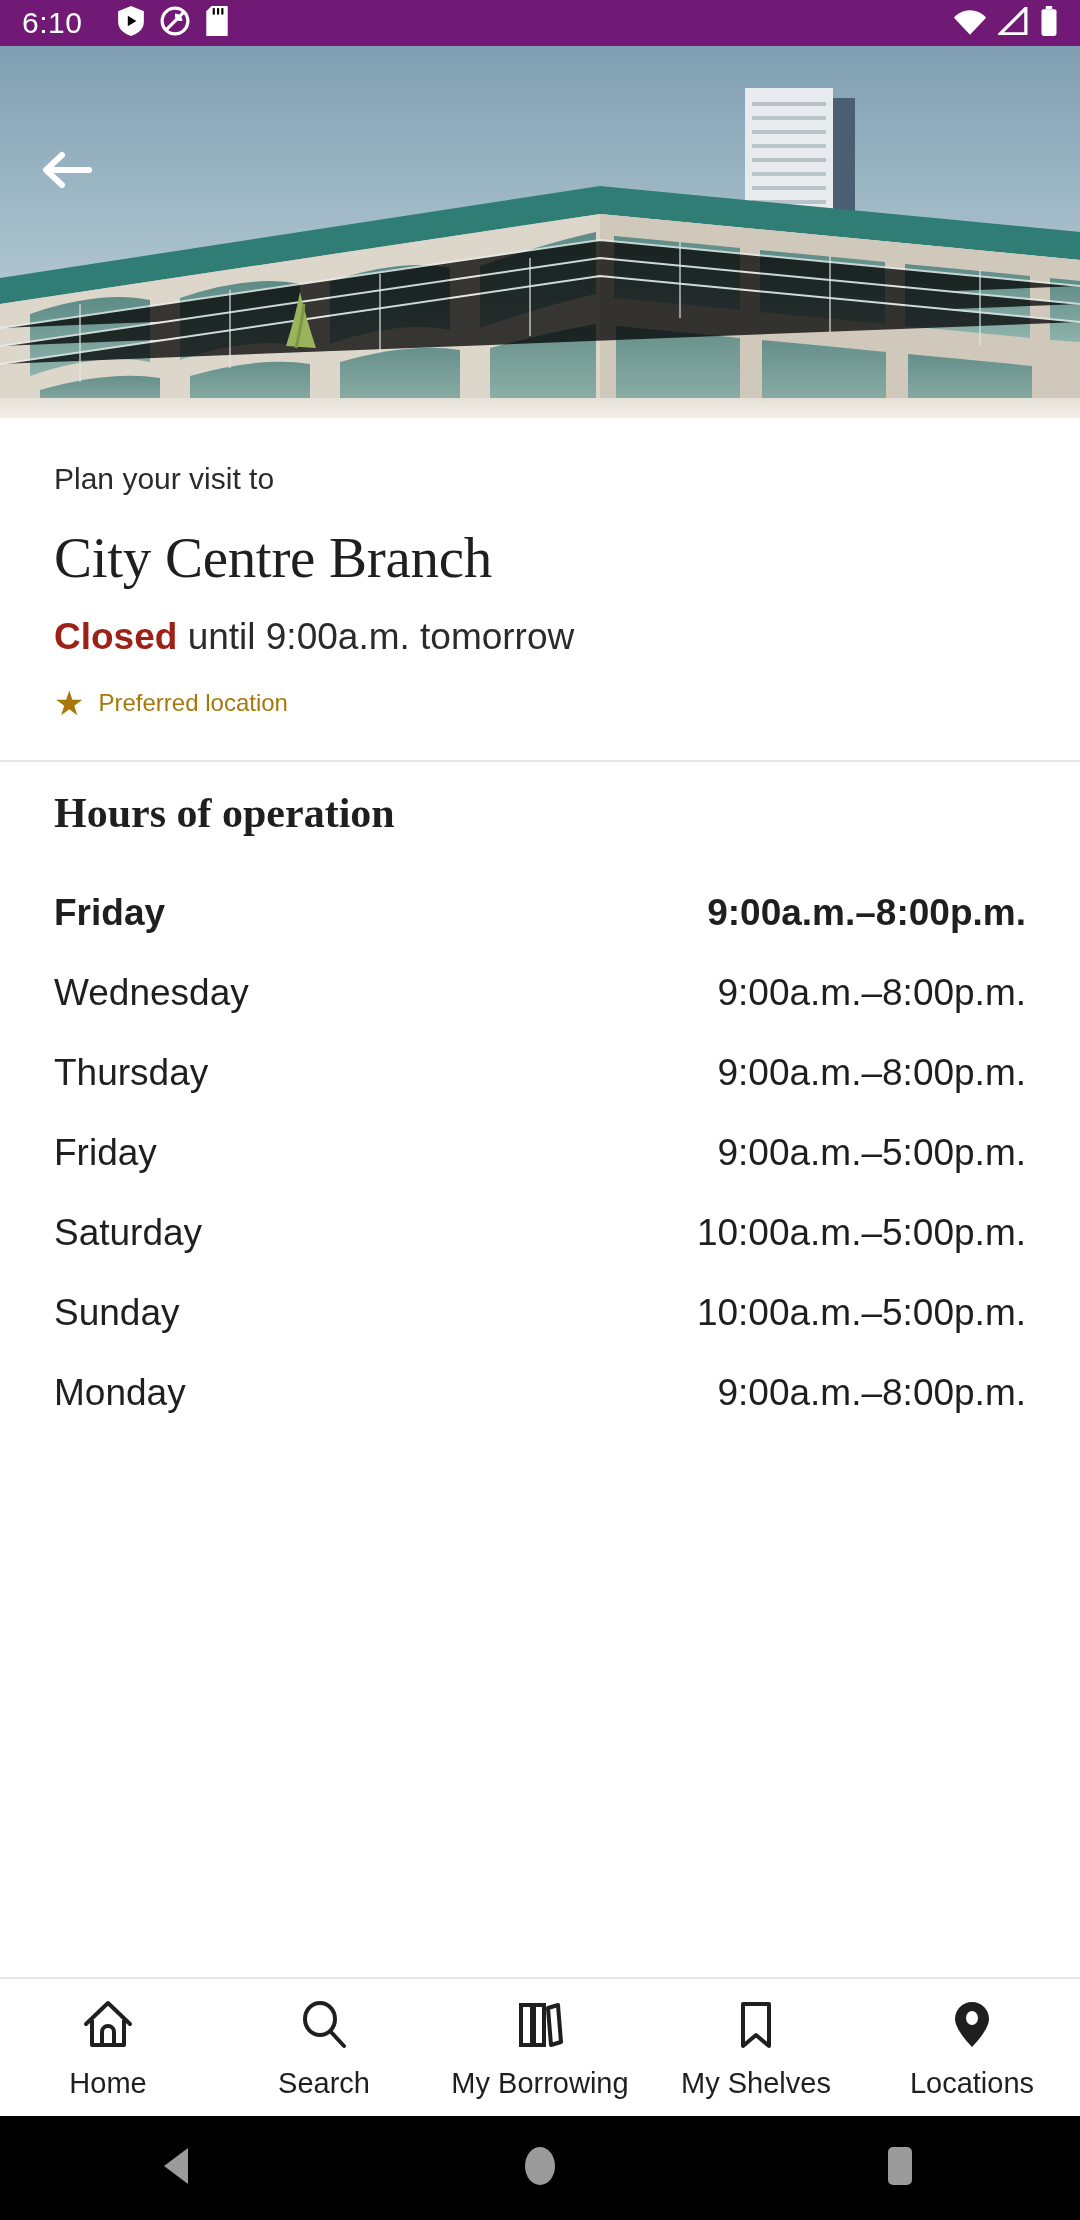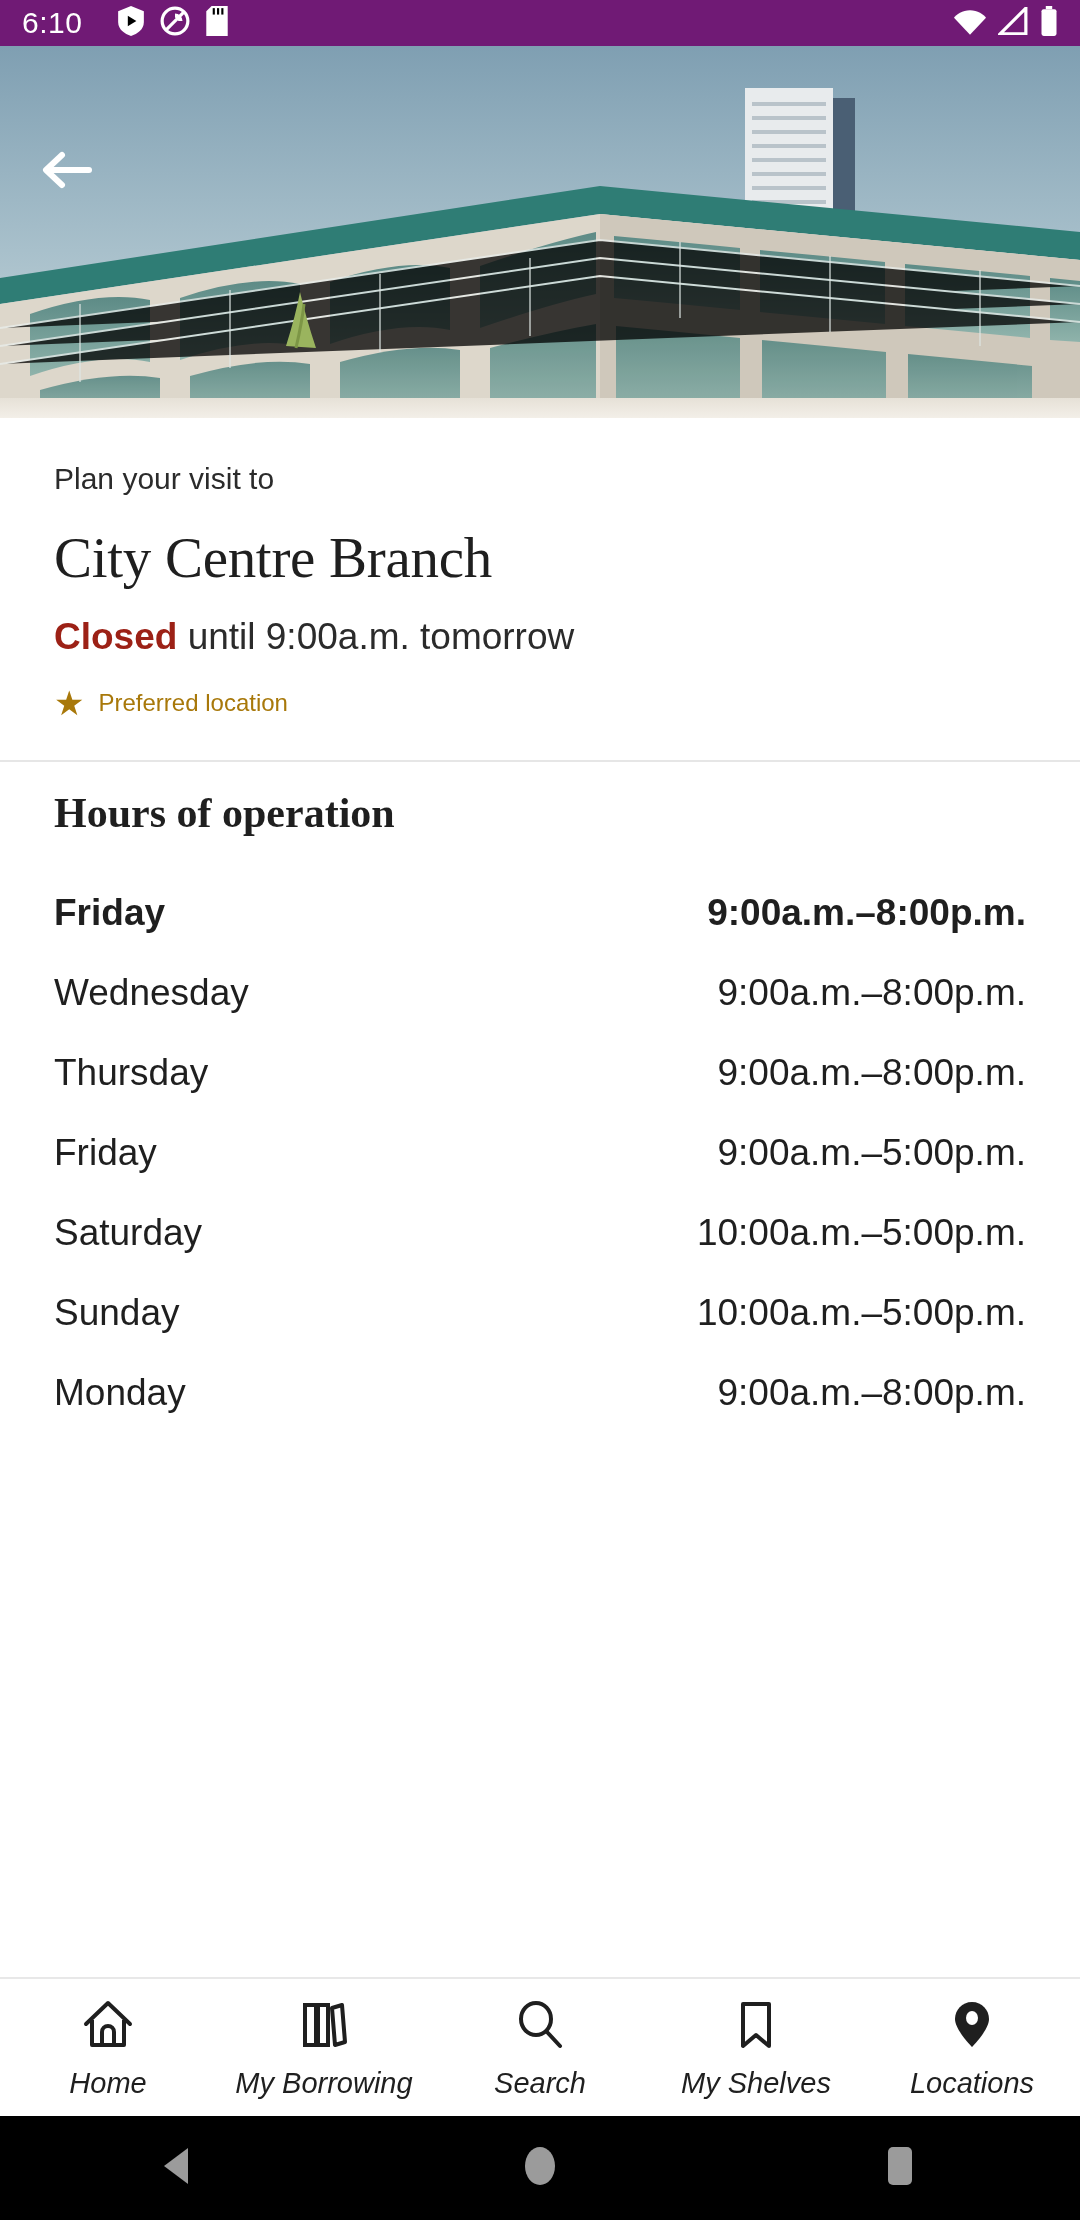--- a/index.html
+++ b/index.html
@@ -58,21 +58,21 @@
     padding:19px 0; font-size:37px; color:#1f1f1f;
   }
   .hrow.today .day, .hrow.today .time { font-weight:bold; }
   .day { white-space:nowrap; }
   .time { white-space:nowrap; }
 
   
   .navwrap { position:absolute; left:0; bottom:104px; width:1080px; }
   .nav-top-rule { height:2px; background:#e8e8e8; }
   .bottomnav {
-    height:137px; background:#fff; display:flex; font-style:italic;
+    height:137px; background:#fff; display:flex; 
   }
   .navitem {
     flex:1; display:flex; flex-direction:column; align-items:center;
     justify-content:center; gap:11px;
   }
   .navlabel { font-size:29px; color:#1f1f1f; white-space:nowrap; }
 
   
   .sysnav {
     position:absolute; left:0; bottom:0; width:1080px; height:104px;
@@ -278,32 +278,32 @@
         <div class="navitem">
           <span><svg width="56" height="56" viewBox="0 0 56 56">
               <path d="M6 28 L28 7 L50 28" fill="none" stroke="#1f1f1f" stroke-width="4" stroke-linejoin="round" stroke-linecap="round"></path>
               <path d="M12 24 L12 49 L44 49 L44 24" fill="none" stroke="#1f1f1f" stroke-width="4" stroke-linejoin="round"></path>
               <path d="M22 49 L22 36 a6 6 0 0 1 12 0 L34 49" fill="none" stroke="#1f1f1f" stroke-width="4"></path>
             </svg></span>
           <span class="navlabel">Home</span>
         </div>
         <div class="navitem">
           <span><svg width="56" height="56" viewBox="0 0 56 56">
+              <ellipse cx="24" cy="23" rx="15" ry="16" fill="none" stroke="#1f1f1f" stroke-width="4"></ellipse>
+              <path d="M35 36 L48 50" stroke="#1f1f1f" stroke-width="4" stroke-linecap="round"></path>
+            </svg></span>
+          <span class="navlabel">Search</span>
+        </div>
+        <div class="navitem">
+          <span><svg width="56" height="56" viewBox="0 0 56 56">
               <rect x="9" y="9" width="11" height="40" fill="none" stroke="#1f1f1f" stroke-width="4"></rect>
               <rect x="22" y="9" width="10" height="40" fill="none" stroke="#1f1f1f" stroke-width="4"></rect>
               <path d="M36 12 L46 9 L49 46 L39 49 Z" fill="none" stroke="#1f1f1f" stroke-width="4" stroke-linejoin="round"></path>
             </svg></span>
           <span class="navlabel">My Borrowing</span>
-        </div>
-        <div class="navitem">
-          <span><svg width="56" height="56" viewBox="0 0 56 56">
-              <ellipse cx="24" cy="23" rx="15" ry="16" fill="none" stroke="#1f1f1f" stroke-width="4"></ellipse>
-              <path d="M35 36 L48 50" stroke="#1f1f1f" stroke-width="4" stroke-linecap="round"></path>
-            </svg></span>
-          <span class="navlabel">Search</span>
         </div>
         <div class="navitem">
           <span><svg width="56" height="56" viewBox="0 0 56 56">
               <path d="M15 8 L41 8 L41 50 L28 39 L15 50 Z" fill="none" stroke="#1f1f1f" stroke-width="4" stroke-linejoin="round"></path>
             </svg></span>
           <span class="navlabel">My Shelves</span>
         </div>
         <div class="navitem">
           <span><svg width="56" height="56" viewBox="0 0 56 56">
               <path d="M28 6 C18 6 11 14 11 23 C11 34 28 51 28 51 C28 51 45 34 45 23 C45 14 38 6 28 6 Z" fill="#1f1f1f"></path>

